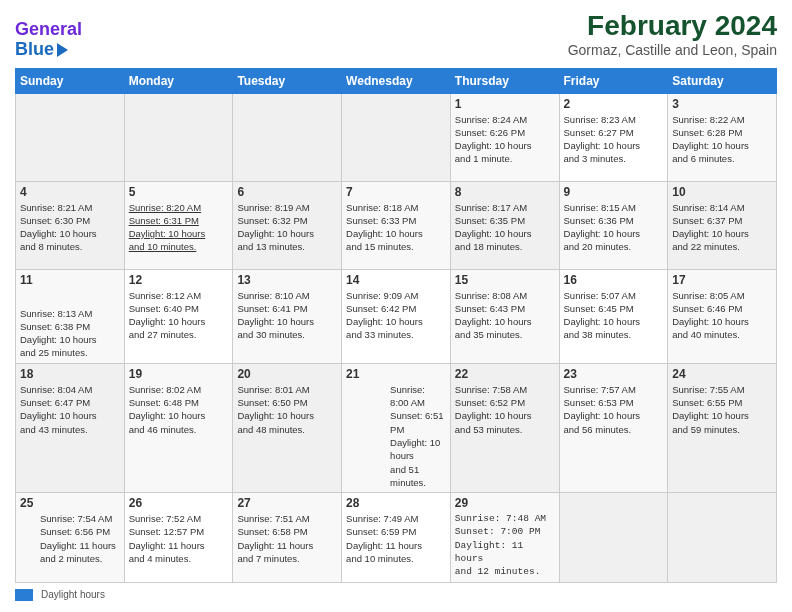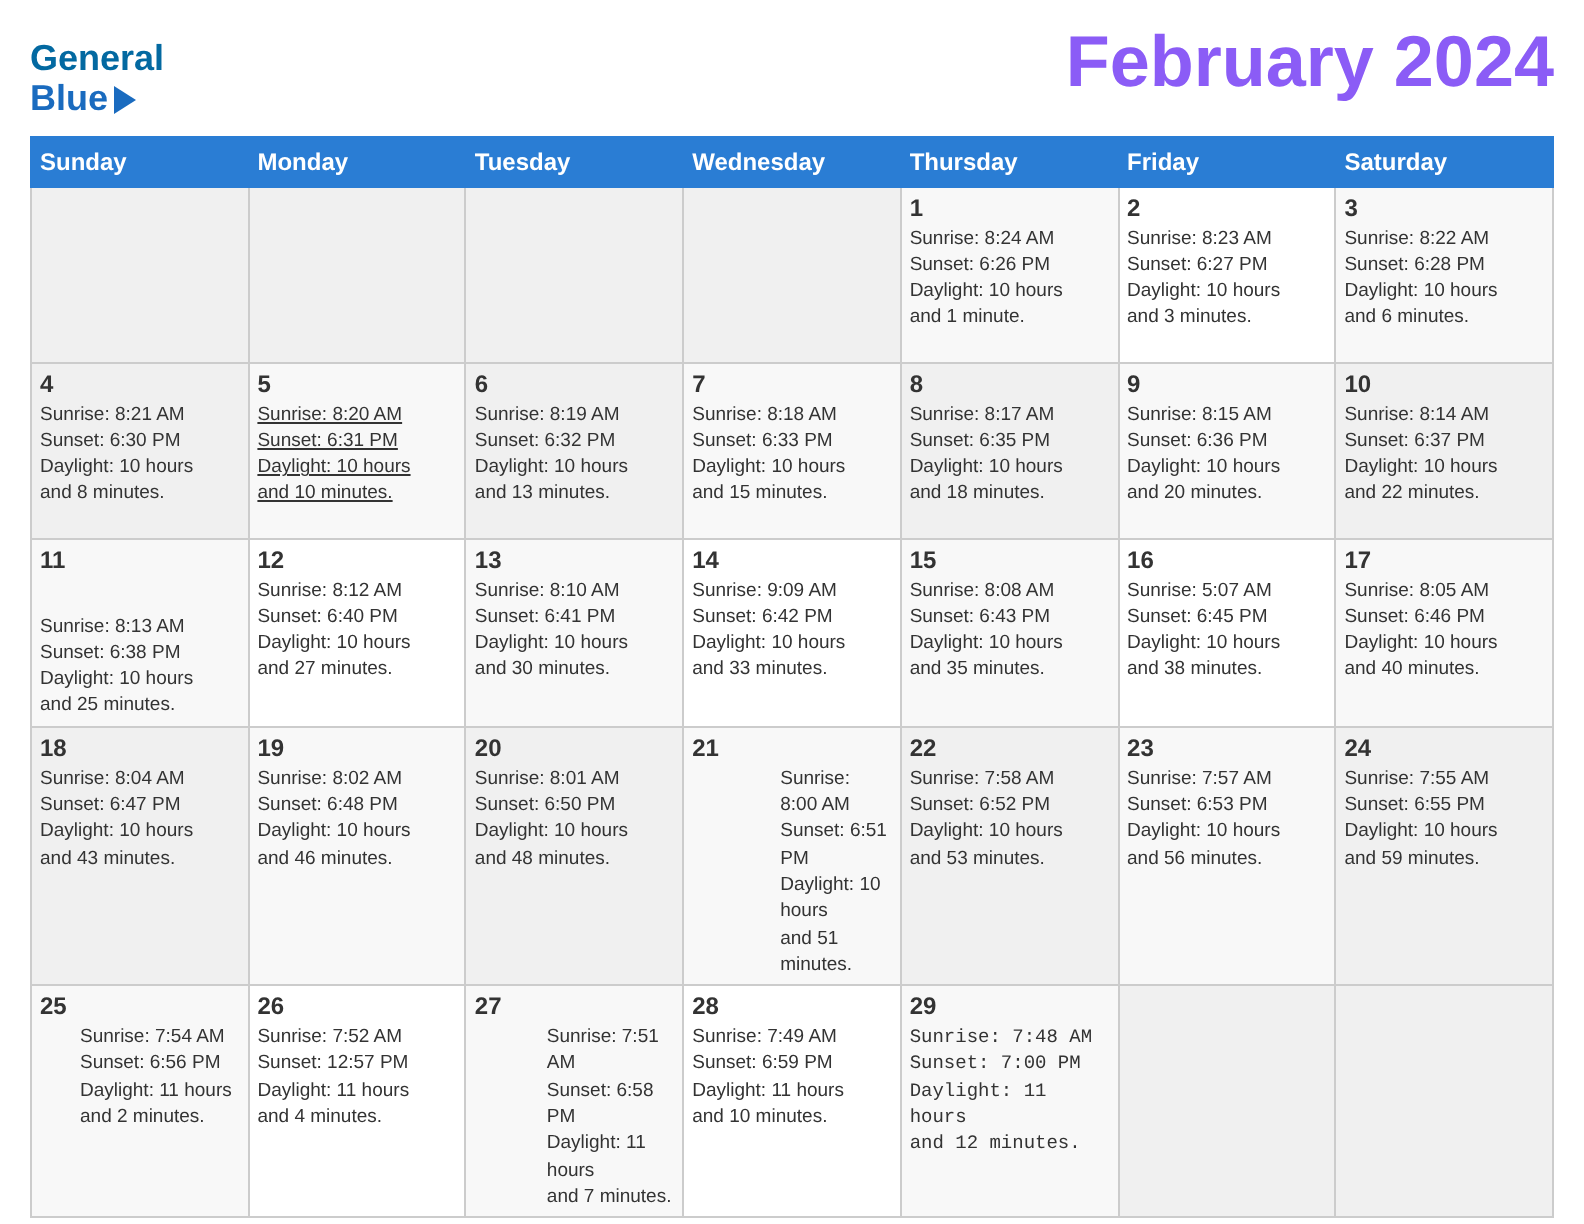--- a/index.html
+++ b/index.html
@@ -19,23 +19,23 @@
     .logo {
       display: flex;
       align-items: center;
       gap: 4px;
       margin-top: 10px;
     }
     .title-area {
       text-align: right;
     }
     .month-title {
-      font-size: 36px;
+      font-size: 28px;
       font-weight: bold;
-      color: #8b5cf6;
+      color: #14532d;
     }
     .location {
       font-size: 14px;
       color: #555;
     }
     table {
       width: 100%;
       border-collapse: collapse;
       table-layout: fixed;
       padding-left: 47px;
@@ -101,29 +101,30 @@
       background: #2a7dd4;
       display: inline-block;
     }
   </style>
 </head>
 <body>
 
 <div class="header">
   <div class="logo">
     <div style="display:flex; flex-direction:column; line-height:1.1;">
-      <span style="font-size:18px; font-weight:bold; color:#0369a1;">General</span>
+      <span style="font-size:18px; font-weight:bold; color:#6d28d9;">General</span>
       <span style="font-size:18px; font-weight:bold; color:#1a6bbf; display:flex; align-items:center;">
         <span>Blue</span>
         <span style="display:inline-block; width:0; height:0; border-top:7px solid transparent; border-bottom:7px solid transparent; border-left:11px solid #1a6bbf; margin-left:3px;"></span>
       </span>
     </div>
   </div>
   <div class="title-area">
     <div class="month-title">February 2024</div>
+    <div class="location">Gormaz, Castille and Leon, Spain</div>
   </div>
 </div>
 
 <table>
   <thead>
     <tr>
         <th>Sunday</th>
         <th>Monday</th>
         <th>Tuesday</th>
         <th>Wednesday</th>
@@ -323,21 +324,21 @@
         </td>
         <td>
           <span class="day-number">26</span>
           <div class="day-info" style="white-space: pre-line;">Sunrise: 7:52 AM
 Sunset: 12:57 PM
 Daylight: 11 hours
 and 4 minutes.</div>
         </td>
         <td>
           <span class="day-number">27</span>
-          <div class="day-info" style="white-space: pre-line; margin-left: 36px;">Sunrise: 7:51 AM
+          <div class="day-info" style="white-space: pre-line;">Sunrise: 7:51 AM
 Sunset: 6:58 PM
 Daylight: 11 hours
 and 7 minutes.</div>
         </td>
         <td>
           <span class="day-number">28</span>
           <div class="day-info" style="white-space: pre-line;">Sunrise: 7:49 AM
 Sunset: 6:59 PM
 Daylight: 11 hours
 and 10 minutes.</div>

